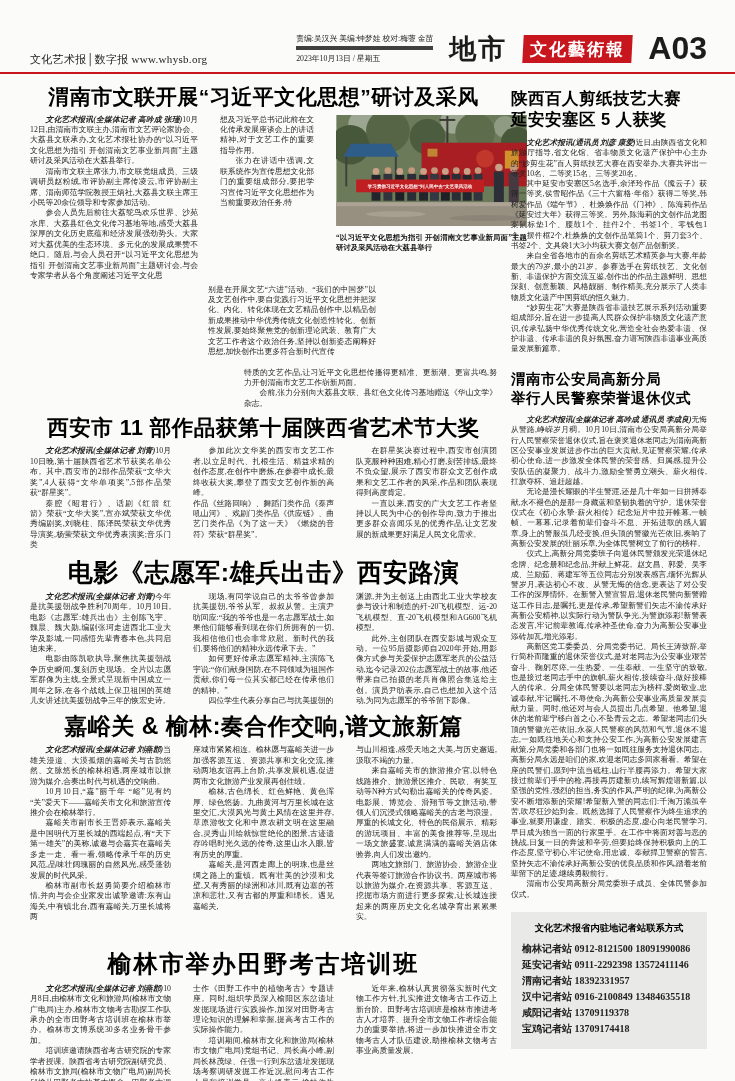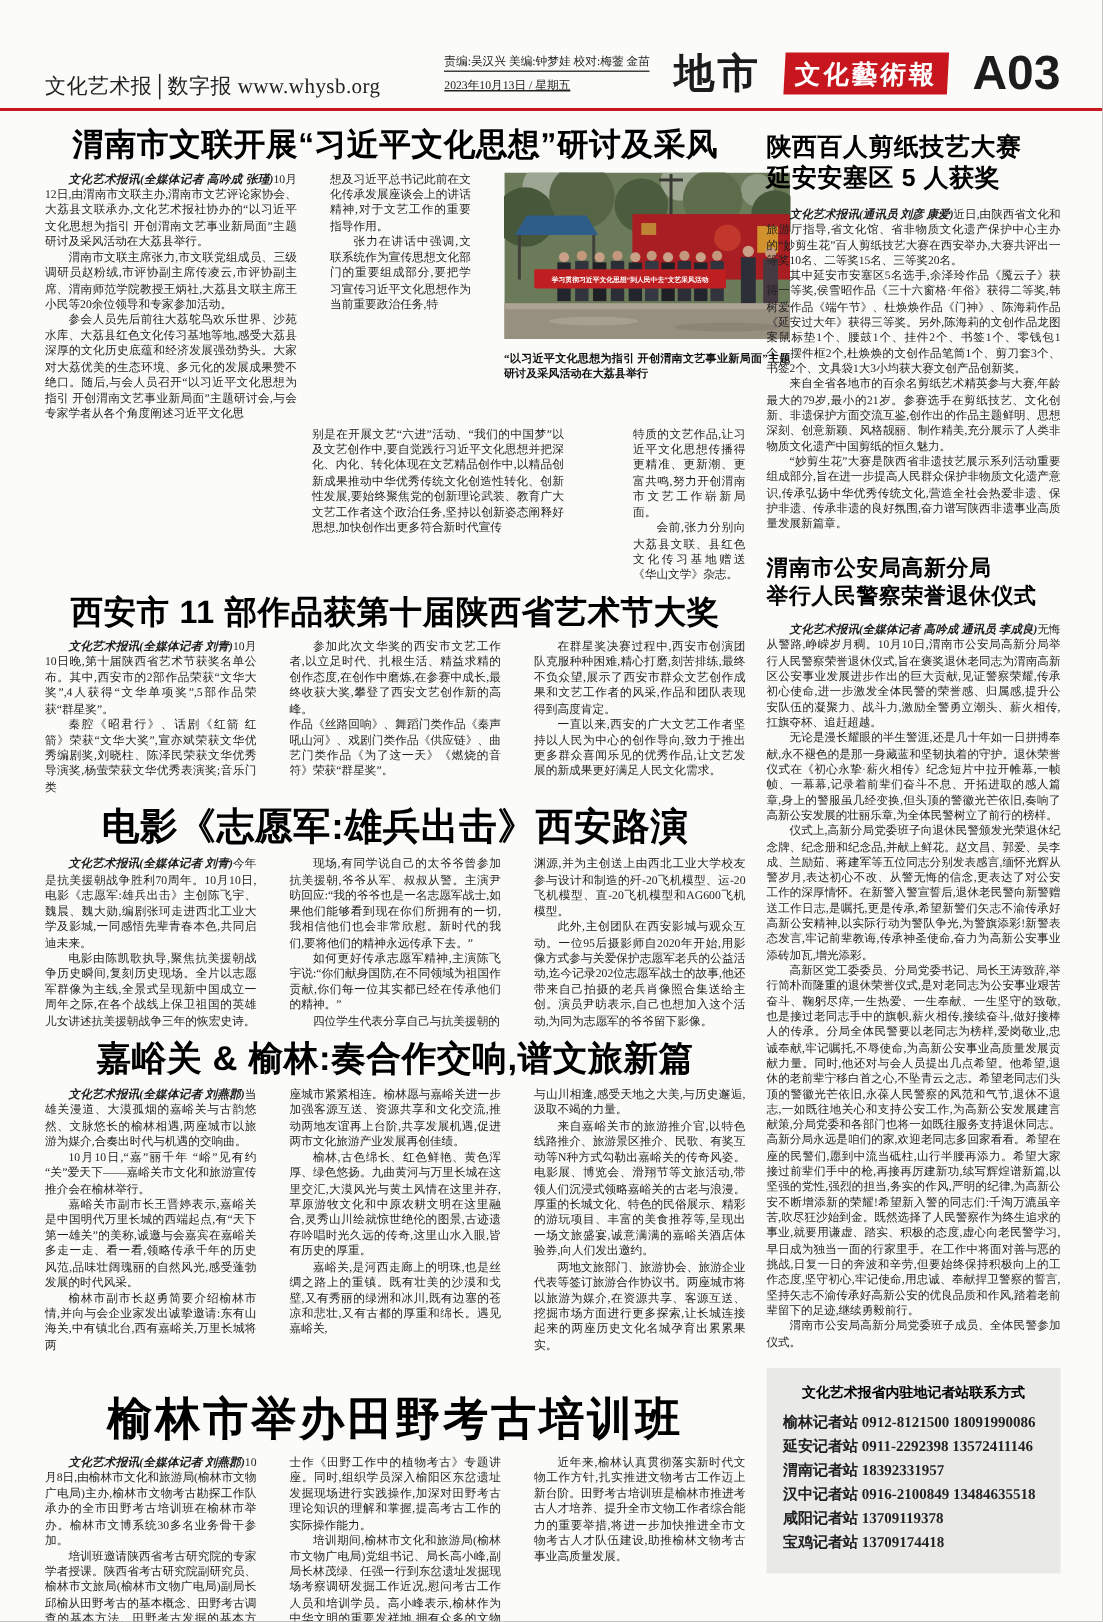--- a/index.html
+++ b/index.html
@@ -1,50 +1,50 @@
 <!DOCTYPE html>
 <html><head>
 <meta charset="utf-8">
 <style>
   html,body{margin:0;padding:0;background:#9a9a9a;}
   .page{width:735px;height:1081px;margin:0 auto;background:#fbfbf9;overflow:hidden;position:relative;
         font-family:"Liberation Serif","DejaVu Serif",serif;color:#1c1c1c;}
   
   .hdr{display:flex;justify-content:space-between;align-items:flex-end;
        padding:30px 28px 5px 30px;border-bottom:2px solid #c8161e;}
-  .brand{font-size:14px;color:#222;letter-spacing:.3px;}
+  .brand{font-size:11px;color:#222;letter-spacing:.3px;}
   .hdr-right{display:flex;align-items:center;gap:16px;}
   .hdr-meta{font-size:7.8px;line-height:1.7;color:#222;white-space:nowrap;}
-  .hdr-meta .d{border-top:1px solid #404040;display:block;padding-top:2px;text-decoration:underline;}
+  .hdr-meta .d{border-top:4px solid #404040;display:block;padding-top:2px;}
   .section-name{font-size:27px;font-weight:700;font-family:"Liberation Sans","DejaVu Sans",sans-serif;letter-spacing:2px;}
   .masthead{background:#c8161e;color:#fff;font-weight:700;font-size:17px;line-height:1;
             padding:6px 7px 5px;letter-spacing:2px;transform:skewX(-3deg);}
   .pageno{font-size:32px;font-weight:700;font-family:"Liberation Sans","DejaVu Sans",sans-serif;}
   
   .content{display:flex;gap:14px;padding:4px 28px 0 30px;}
   .colL{width:467px;flex:none;}
   .colR{width:196px;flex:none;}
   section{margin-bottom:5px;}
   .hl{font-family:"Liberation Sans","DejaVu Sans",sans-serif;font-weight:900;text-align:center;
       margin:7px 0 6px;line-height:1.12;letter-spacing:.5px;color:#000;}
   .hl-a1{font-size:21px;}
   .hl-a2{font-size:21.5px;}
   .hl-a3{font-size:25px;}
   .hl-a4{font-size:23px;}
-  .hl-a5{font-size:30px;letter-spacing:2px;margin-top:28px;}
+  .hl-a5{font-size:24px;letter-spacing:2px;margin-top:28px;}
   .row{display:flex;gap:22px;}
   .bp{font-size:7.8px;line-height:1.34;text-align:justify;margin:0;text-indent:2em;color:#1f1f1f;}
   .ni{text-indent:0;}
   .lead{font-weight:700;font-style:italic;}
   .byl{font-weight:700;font-style:italic;}
   
   .a1c1{width:168px;flex:none;}
   .a1c2{width:94px;flex:none;}
   .photoblock{width:191px;flex:none;}
-  .row2{display:flex;gap:10px;margin-left:178px;margin-top:3px;}
+  .row2{display:flex;gap:10px;margin-left:178px;margin-top:3px;flex-direction:column;}
   .row2 .ba{width:168px;flex:none;}
   .row2 .bb{flex:1;margin-left:36px;}
   .cap{font-size:7.4px;font-weight:700;line-height:1.4;margin-top:3px;text-align:justify;color:#111;}
   
   .c3{flex:1;}
   
   .colR .bp{font-size:7.7px;}
   .hlr{font-family:"Liberation Sans","DejaVu Sans",sans-serif;font-weight:900;line-height:1.3;
        margin:10px 0 7px;color:#000;letter-spacing:.5px;}
   .hlr1{font-size:16.5px;}

